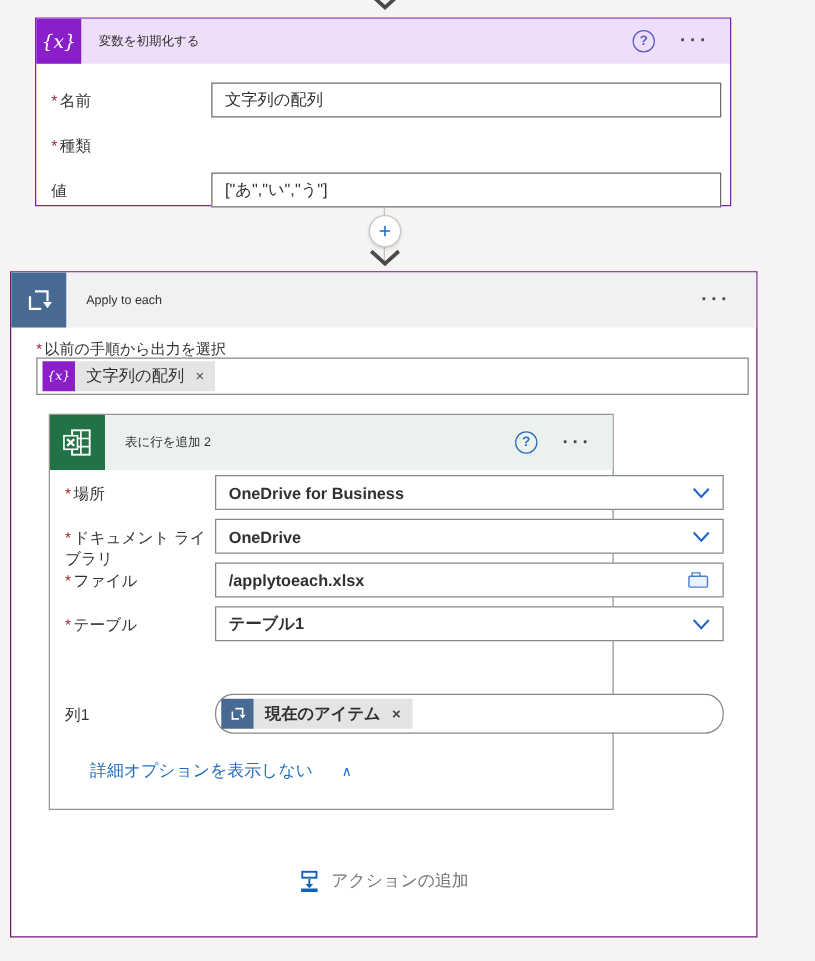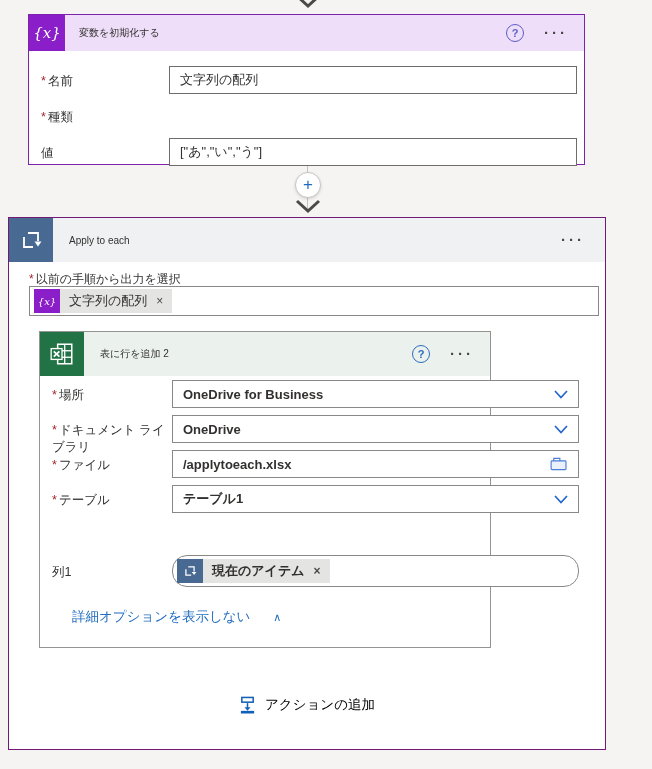--- a/index.html
+++ b/index.html
@@ -68,21 +68,21 @@
   .xl-row .inp { left:132px; width:407px; border-color:#8a8886;font-weight:bold; }
   .xl-row .inp.tokenrow { height:32px; padding-left:4px;border-radius:15px; }
   .chevron-blue { flex:none; margin-left:8px; }
   .placeholder { color:#a19f9d; }
   .hide-adv { position:absolute; left:12px; top:276px; font-size:13.5px; color:#1f6cbe;
               display:flex; align-items:center; gap:23px; cursor:pointer;margin-left:20px; }
   .hide-adv .caret { font-size:11px; }
 
   
   .add-action { position:absolute; left:0; right:0; top:478px; display:flex; justify-content:center;
-                align-items:center; gap:9px; color:#000000; font-size:13.5px; cursor:pointer; }
+                align-items:center; gap:9px; color:#737373; font-size:13.5px; cursor:pointer; }
 </style>
 </head>
 <body>
 
 <svg class="chev" style="left:294px; top:-6px;" width="28" height="16" viewBox="0 0 28 16">
   <polyline points="3,2 14,12 25,2" fill="none" stroke="#4c4a48" stroke-width="3"></polyline>
 </svg>
 
 <section class="card card-iv">
   <header class="hdr iv-hdr">

